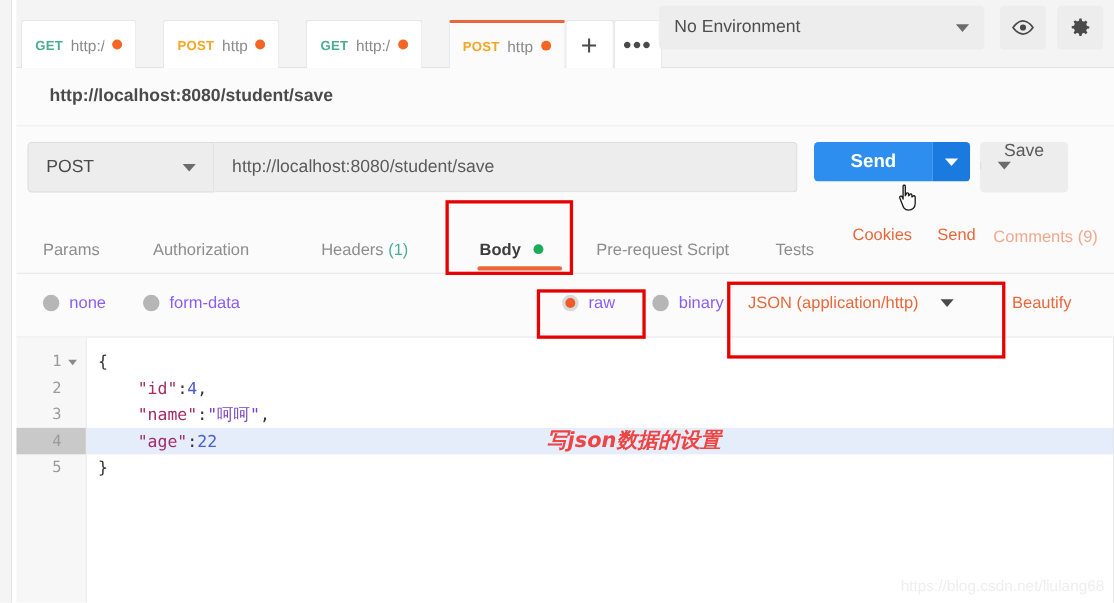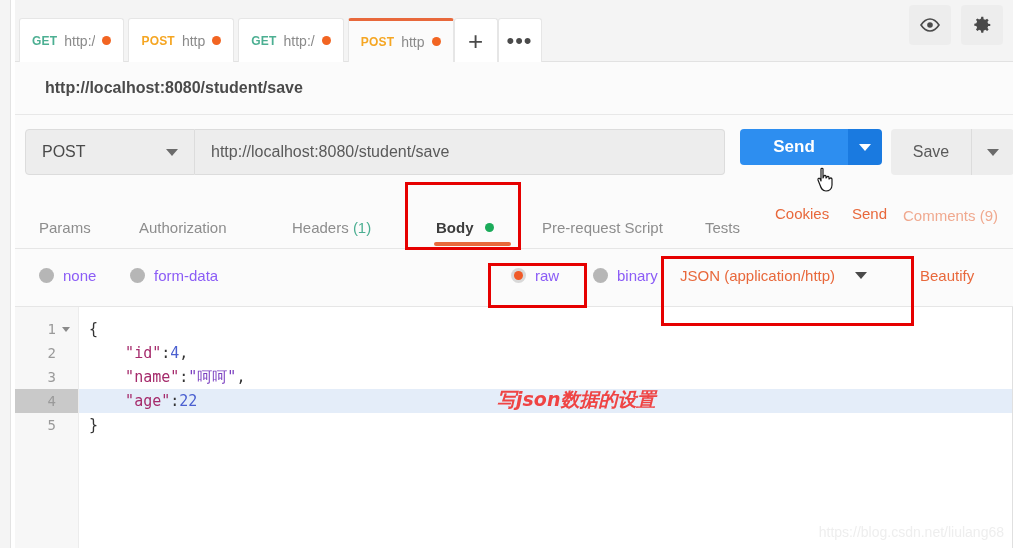--- a/index.html
+++ b/index.html
@@ -54,21 +54,21 @@
     height: 48px;
   }
   .tab {
     position: relative;
     height: 44px;
     min-width: 104px;
     background: #ffffff;
     border: 1px solid #e6e6e6;
     border-bottom: none;
     border-radius: 3px 3px 0 0;
-    margin-right: 4px;
+    margin-right: 24px;
     display: flex;
     align-items: center;
     padding: 0 12px;
     box-sizing: border-box;
     gap: 7px;
   }
   .tab.active {
     background: #fbfbfb;
     border-top: 3px solid #e8683b;
     margin-right: 0;
@@ -240,20 +240,21 @@
     border-top-color: #ffffff;
   }
   .save-wrap {
     position: absolute;
     left: 876px; top: 14px;
     height: 46px;
     display: flex;
     background: #ededed;
     border-radius: 4px;
     overflow: hidden;
+    flex-direction: column;
   }
   .save-btn {
     width: 80px;
     display: flex;
     align-items: center;
     justify-content: center;
     font-size: 16px;
     color: #5a5a5a;
   }
   .save-caret {
@@ -493,20 +494,24 @@
       <div class="tab-btn">
         <span class="plus-glyph">+</span>
       </div>
 
       <div class="tab-btn">
         <span class="dots-glyph">•••</span>
       </div>
 
     </div>
 
+    <div class="env-box">
+      <span class="env-label">No Environment</span>
+      <span class="caret"></span>
+    </div>
 
     <div class="icon-sq icon-eye">
       <svg width="22" height="14" viewBox="0 0 22 14">
         <path d="M11 1C6 1 2 7 2 7s4 6 9 6 9-6 9-6-4-6-9-6z" fill="none" stroke="#4a4a4a" stroke-width="1.6"></path>
         <circle cx="11" cy="7" r="2.8" fill="#4a4a4a"></circle>
       </svg>
     </div>
 
     <div class="icon-sq icon-gear">
       <svg width="22" height="22" viewBox="0 0 24 24">

